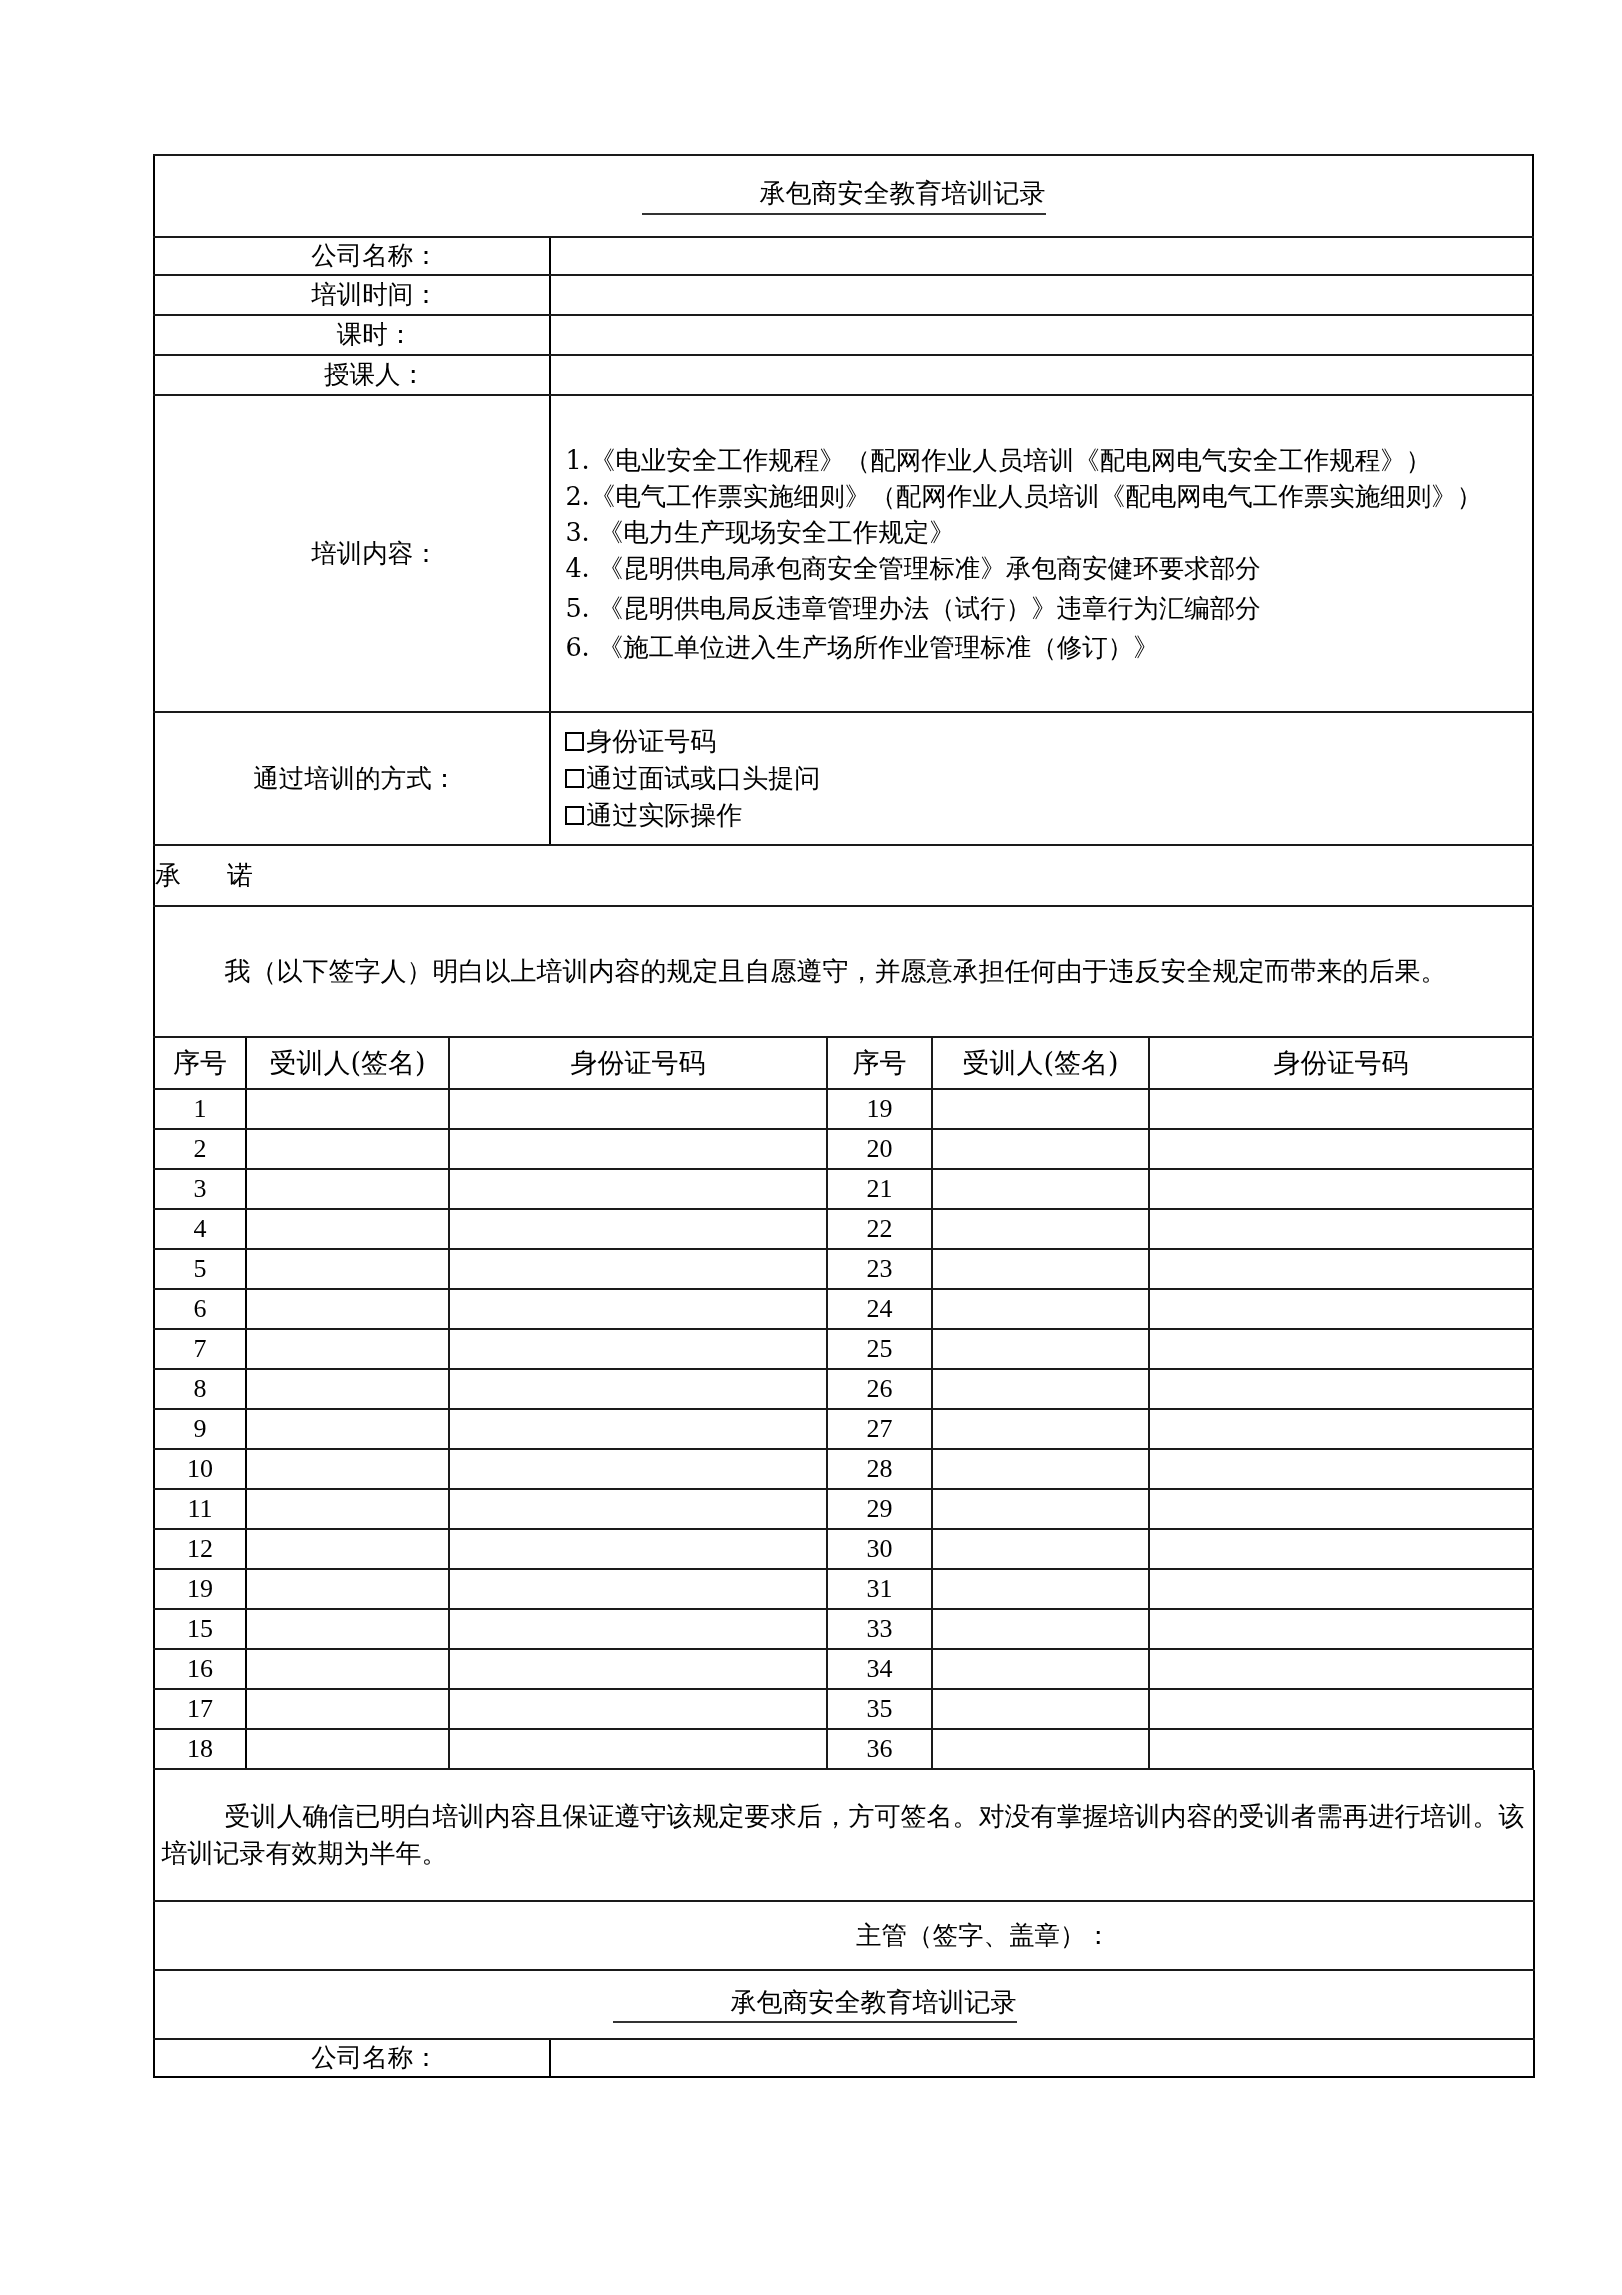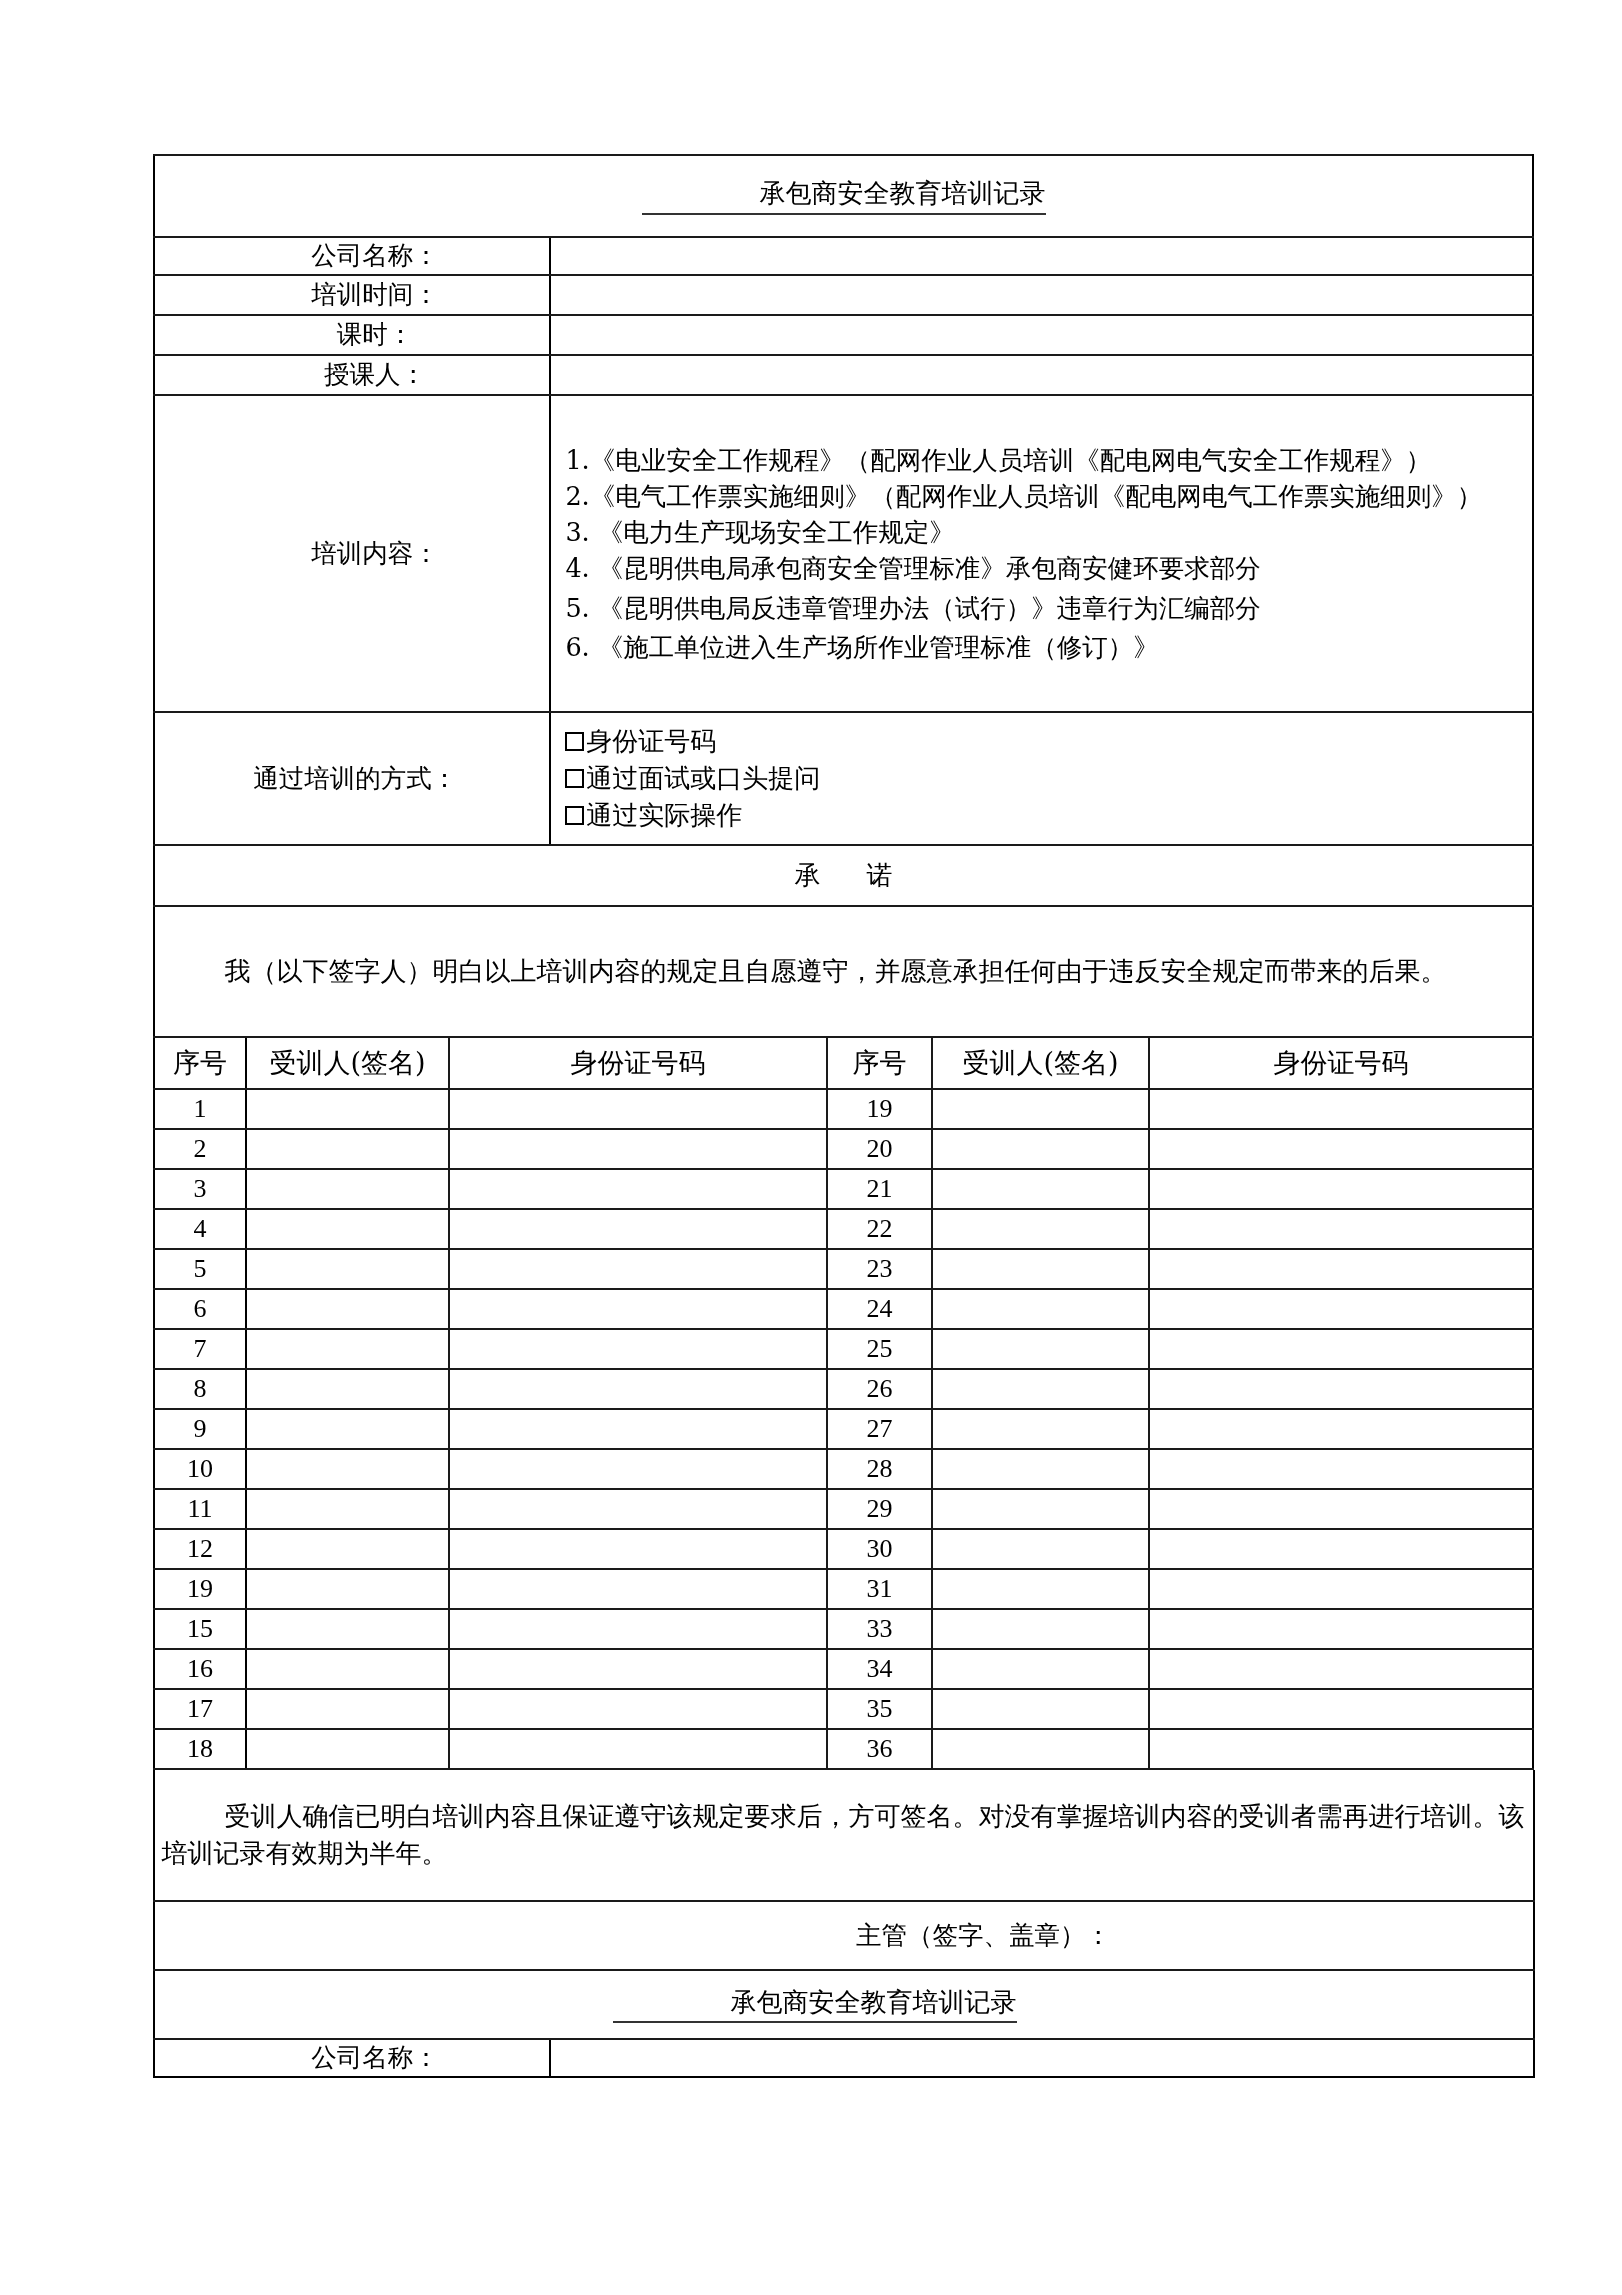--- a/index.html
+++ b/index.html
@@ -30,21 +30,21 @@
   .content-cell { height: 315px; padding: 0 15.7px 0 14.4px; }
   .content-list { margin: 0; padding: 0; list-style: none; }
   .content-list li { font-size: 25.5px; line-height: 36px; }
   .content-list li.spaced { margin-top: 3.9px; }
   .methods-cell { height: 131px; padding-left: 14.4px; }
   .method-item { font-size: 26px; line-height: 37px; }
   .checkbox {
     display: inline-block; width: 18.3px; height: 19.6px; border: 2px solid #000;
     vertical-align: -1.3px; margin-right: 2.6px; box-sizing: border-box;
   }
-  .heading-cell { height: 59px; text-align: center; font-size: 26px; letter-spacing: 0; }
+  .heading-cell { height: 59px; text-align: left; font-size: 26px; letter-spacing: 0; }
   .heading-cell .gap { display: inline-block; width: 46px; }
   .para-cell { height: 129px; padding: 0 18.3px 0 6.5px; font-size: 26px; line-height: 37px; }
   .para-cell .indent { display: inline-block; width: 63px; }
   .sig-head td { height: 50px; text-align: center; font-size: 27px; }
   .sig-row td { height: 38px; text-align: center; font-size: 25.5px; }
   .sig-row td.num { font-family: "Liberation Serif", "DejaVu Serif", serif; font-size: 26px; }
   .note-cell { height: 130px; padding: 0 6.5px 0 6.5px; font-size: 26px; line-height: 37px; }
   .note-cell .indent { display: inline-block; width: 63px; }
   .sup-cell { height: 67px; font-size: 25.5px; }
   .sup-cell .sup-text { padding-left: 701px; }

